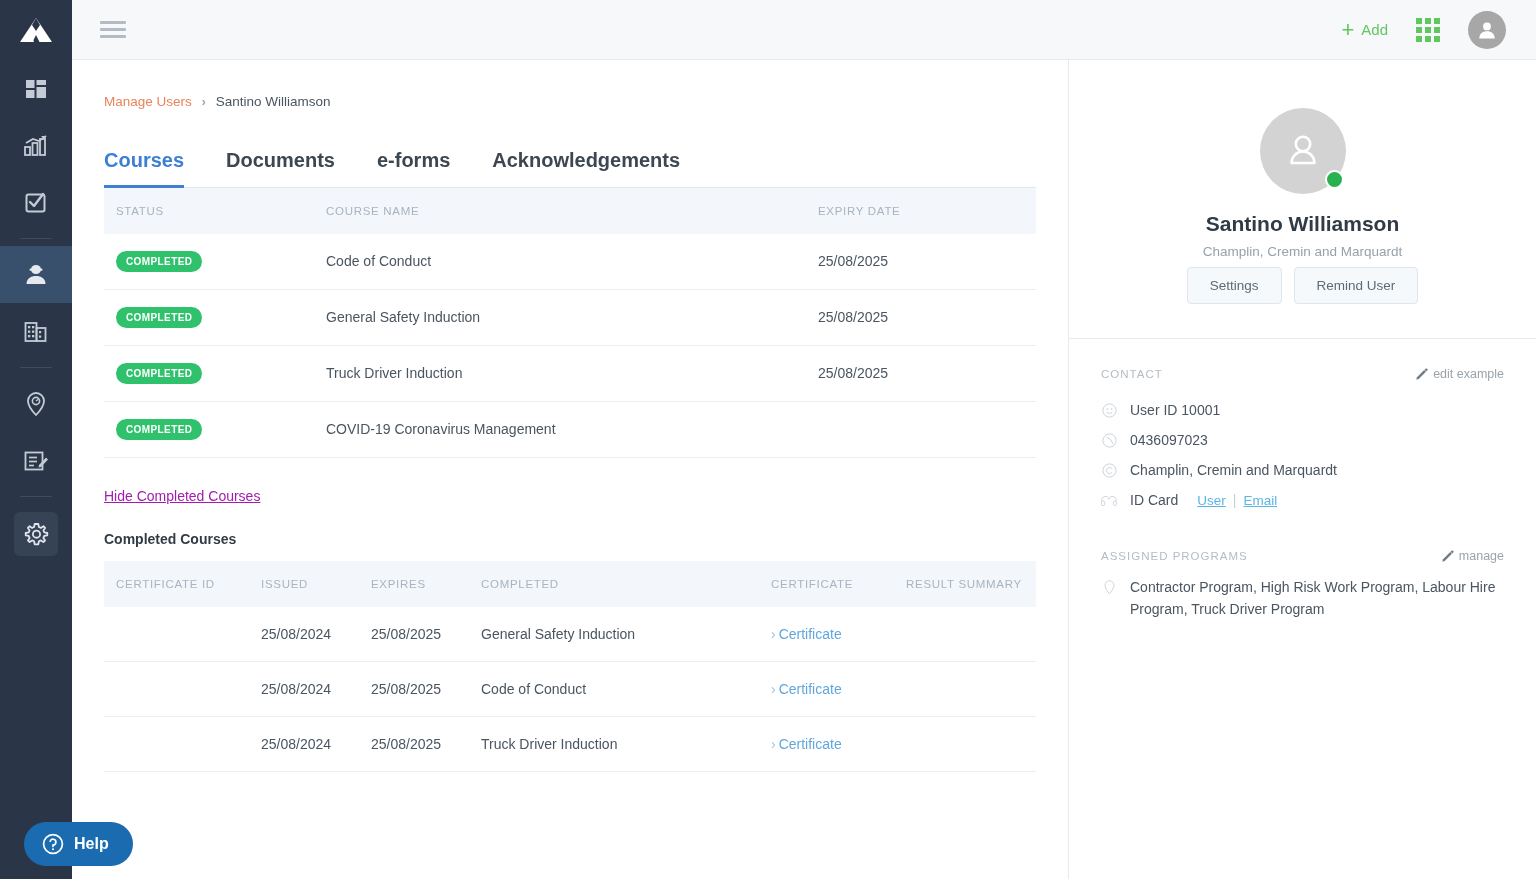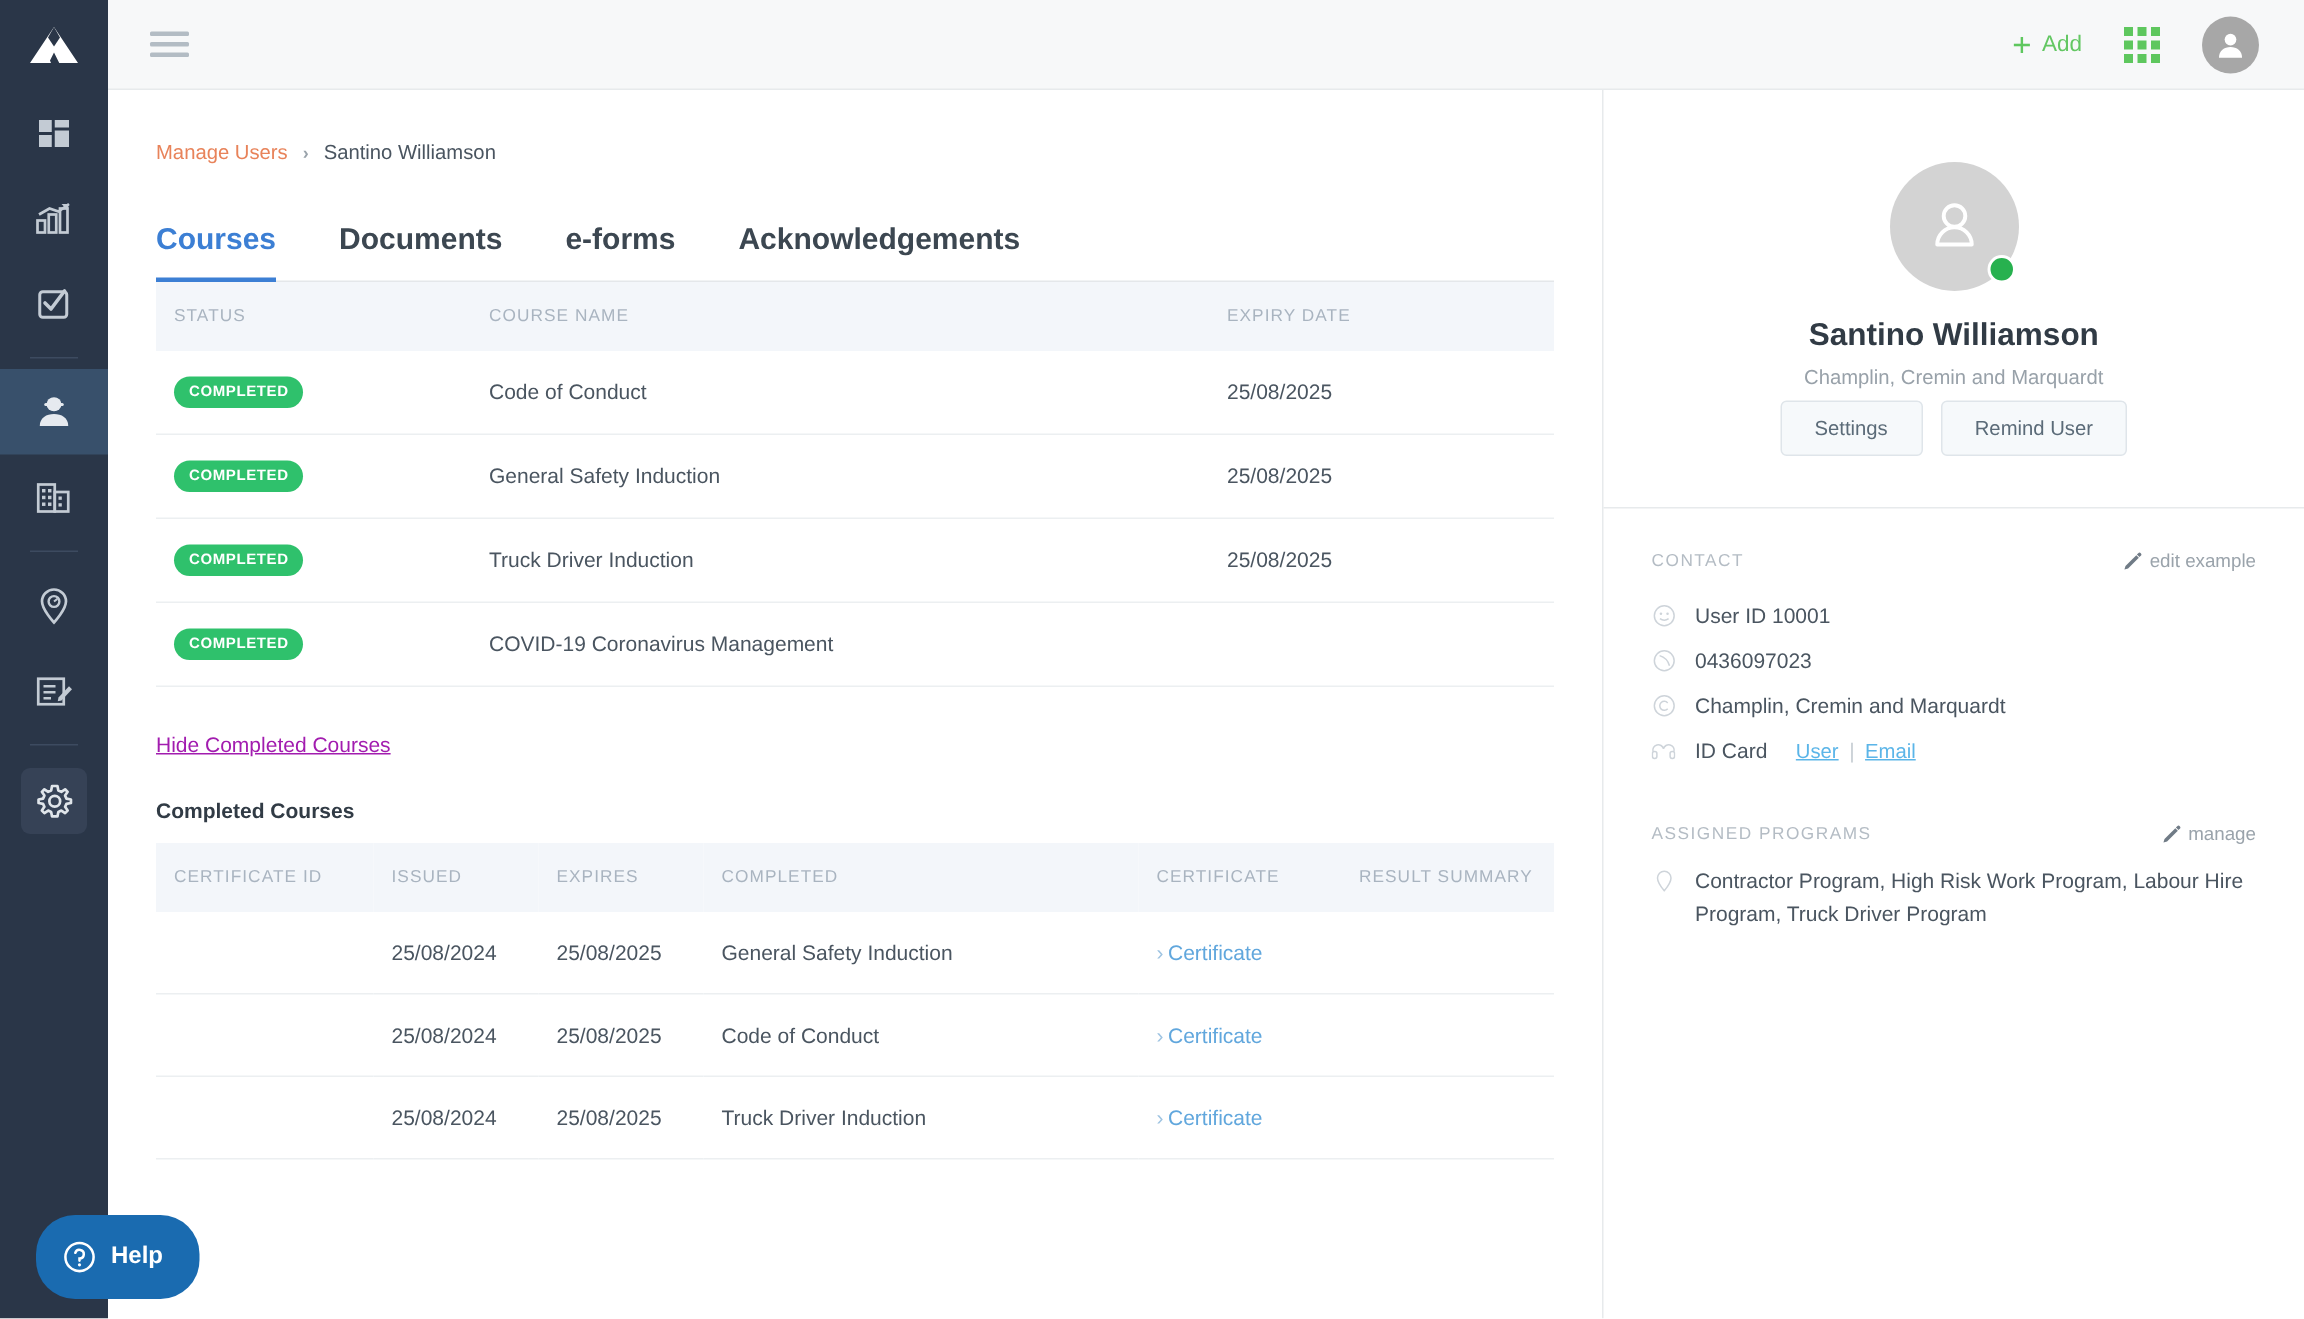--- a/index.html
+++ b/index.html
@@ -180,21 +180,21 @@
   .pipe { color: #c7ced4; margin: 0 7px; }
   .programs-row {
     display: flex; gap: 13px; font-size: 14px; color: #4a5560; line-height: 1.55;
   }
   .programs-row .ic { width: 16px; flex: 0 0 16px; padding-top: 3px; display: flex; justify-content: center; }
 
   
   .help-pill {
     position: absolute; left: 24px; bottom: 13px;
     background: #1a6bb0; color: #fff; border-radius: 26px;
-    height: 56px; display: flex; align-items: center; gap: 10px;
+    height: 44px; display: flex; align-items: center; gap: 10px;
     padding: 0 24px 0 18px; cursor: pointer; font-size: 16px; font-weight: 700;
     z-index: 50;
   }
 </style>
 </head>
 <body>
 
 <div class="app">
 
   <nav class="sidebar">

